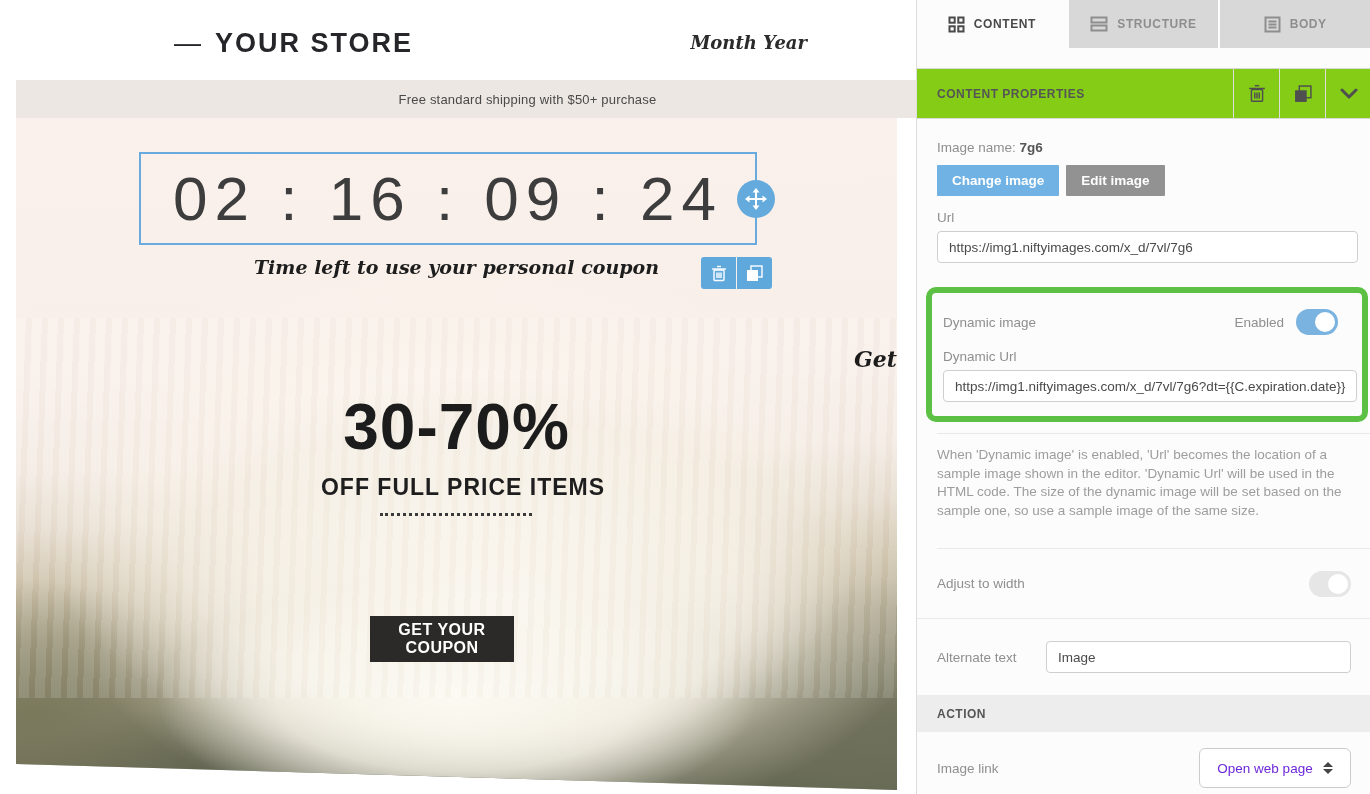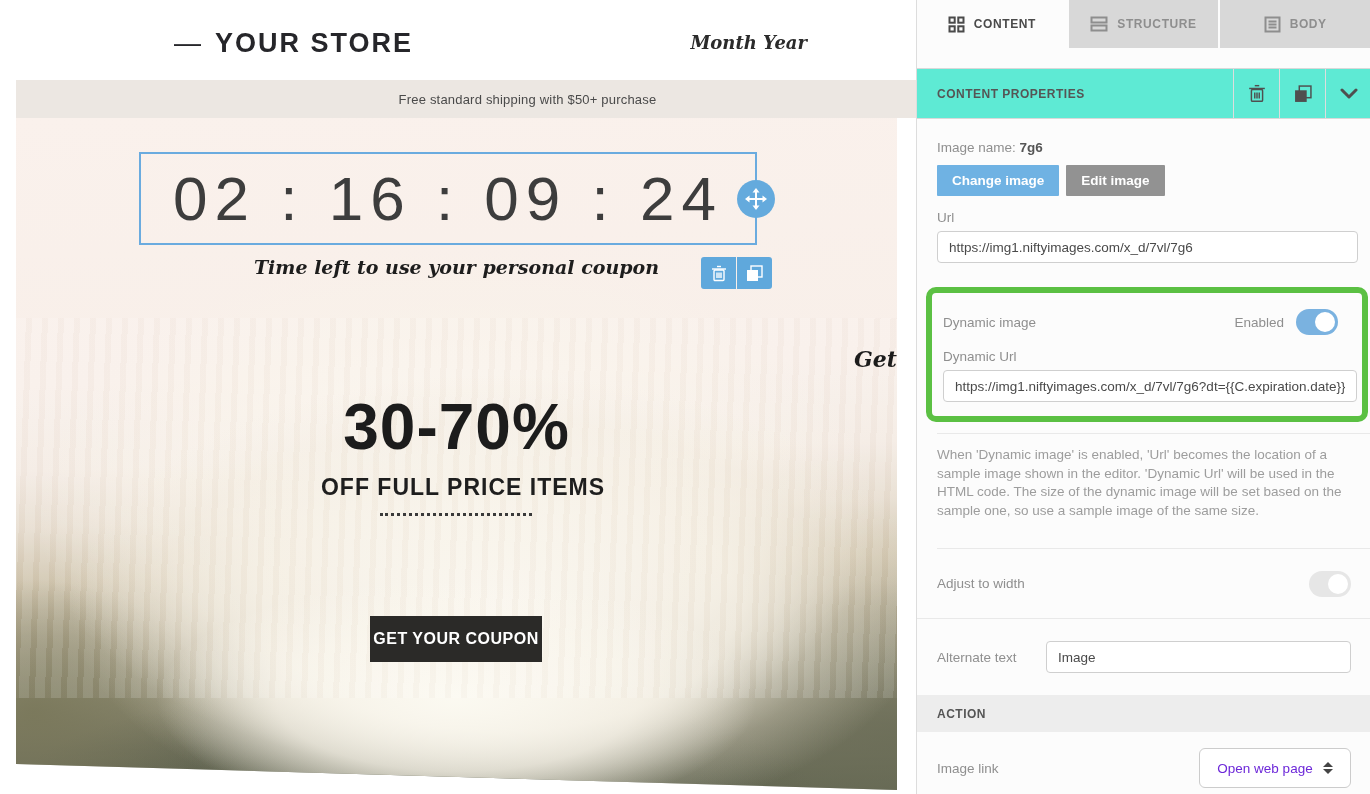--- a/index.html
+++ b/index.html
@@ -50,37 +50,37 @@
   .block-toolbar .tbtn:last-child { border-radius:0 3px 3px 0; }
 
   .promo-lead { position:absolute; left:0; top:228px; width:881px; text-align:right;
     font-family:"DejaVu Serif", serif; font-style:italic; font-weight:700; font-size:22px; color:#1c1c1c; }
   .promo-headline { position:absolute; left:0; top:272px; width:881px; text-align:center;
     font-size:64px; font-weight:700; letter-spacing:1px; color:#1c1c1c; }
   .promo-subline { position:absolute; left:0; top:356px; width:894px; text-align:center;
     font-size:23px; font-weight:600; letter-spacing:1px; color:#1e1e1e; }
   .dotted { position:absolute; left:364px; top:395px; width:152px; height:0;
     border-top:3px dotted #3a3a3a; }
-  .cta { position:absolute; left:354px; top:498px; width:172px; height:46px;
+  .cta { position:absolute; left:354px; top:498px; width:144px; height:46px;
     background:#2b2a28; color:#fff; border:none; font-family:"Liberation Sans",sans-serif;
     font-size:16px; font-weight:700; letter-spacing:.5px; cursor:pointer; }
 
   
   .panel { position:absolute; left:916px; top:0; width:454px; height:794px;
     background:#fcfcfc; border-left:1px solid #ddd; }
   .tabs { display:flex; height:48px; }
   .tab { flex:1; display:flex; align-items:center; justify-content:center; gap:9px;
     font-size:12px; font-weight:700; letter-spacing:.6px; cursor:pointer;
     background:#d8d8d8; color:#8e8e8e; border-left:2px solid #fcfcfc; }
   .tab:first-child { border-left:none; }
   .tab.active { background:#fcfcfc; color:#4a4a4a; }
   .tab svg { display:block; }
 
   .props-header { position:absolute; left:0; top:68px; width:454px; height:51px;
-    background:#5eead4; border-top:1px solid #d9d9d9; border-bottom:1px solid #d9d9d9;
+    background:#84cc16; border-top:1px solid #d9d9d9; border-bottom:1px solid #d9d9d9;
     display:flex; align-items:stretch; }
   .props-title { flex:1; display:flex; align-items:center; padding-left:20px;
     font-size:12px; font-weight:700; letter-spacing:.5px; color:#555; }
   .hbtn { width:46px; border:none; background:transparent; border-left:1px solid #ddd;
     display:flex; align-items:center; justify-content:center; cursor:pointer; }
 
   .panel-body { position:absolute; left:0; top:119px; width:454px; height:675px;
     font-size:13.5px; color:#8f8f8f; }
   .img-name { margin:21px 0 0 20px; }
   .img-name b { color:#555; }

